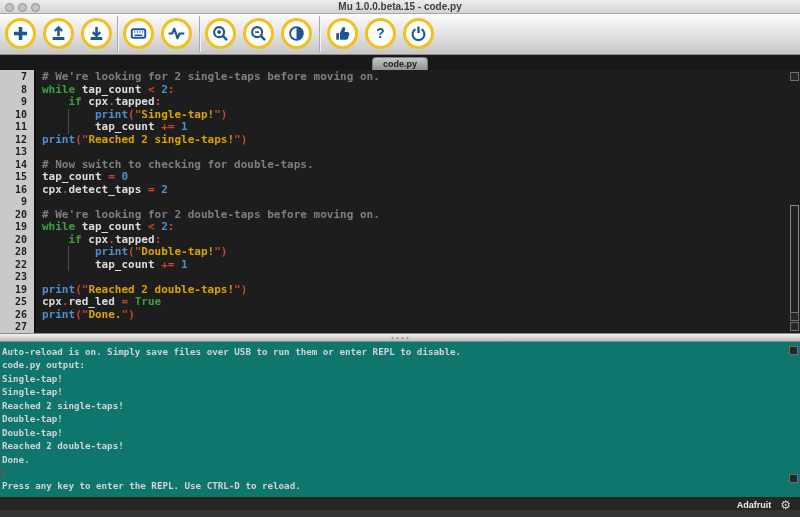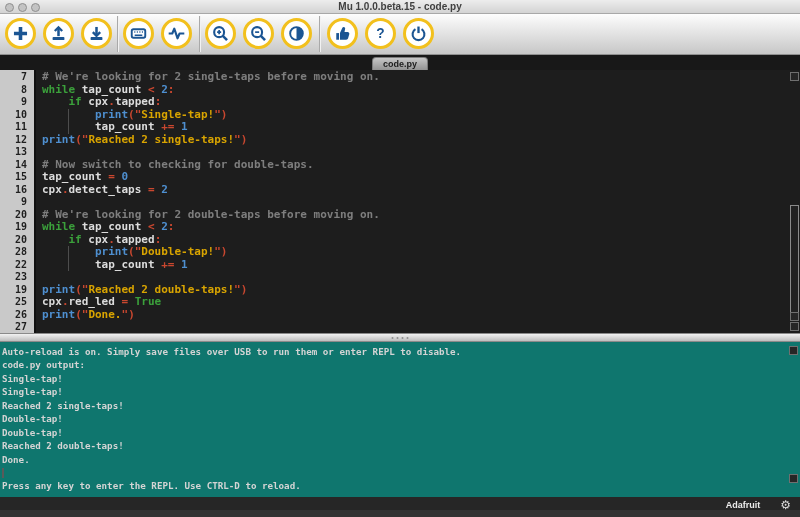--- a/index.html
+++ b/index.html
@@ -58,21 +58,21 @@
 
   
   .repl{position:relative;height:155px;background:#0f766e;color:#d4d4d4;
     font-family:"DejaVu Sans Mono",monospace;font-size:9.2px;font-weight:600;
     padding:3px 0 0 2px;overflow:hidden;}
   .rline{height:13.45px;line-height:13.5px;white-space:pre;}
   .cursor{display:inline-block;width:2px;height:10px;background:#5a5a5a;vertical-align:middle;}
 
   
   .statusbar{position:relative;height:15px;background:#262626;display:flex;align-items:center;
-    justify-content:flex-end;padding-right:9px;gap:20px;}
+    justify-content:flex-end;padding-right:9px;gap:9px;}
   .brand{color:#ececec;font-size:9px;font-weight:bold;}
   .gear{color:#d8d8d8;font-size:12px;line-height:12px;cursor:pointer;}
   .winedge{height:5px;background:linear-gradient(#9d9d9d,#6e6e6e);}
 </style>
 </head>
 <body>
 
 <div class="window">
 
   <div class="titlebar">

